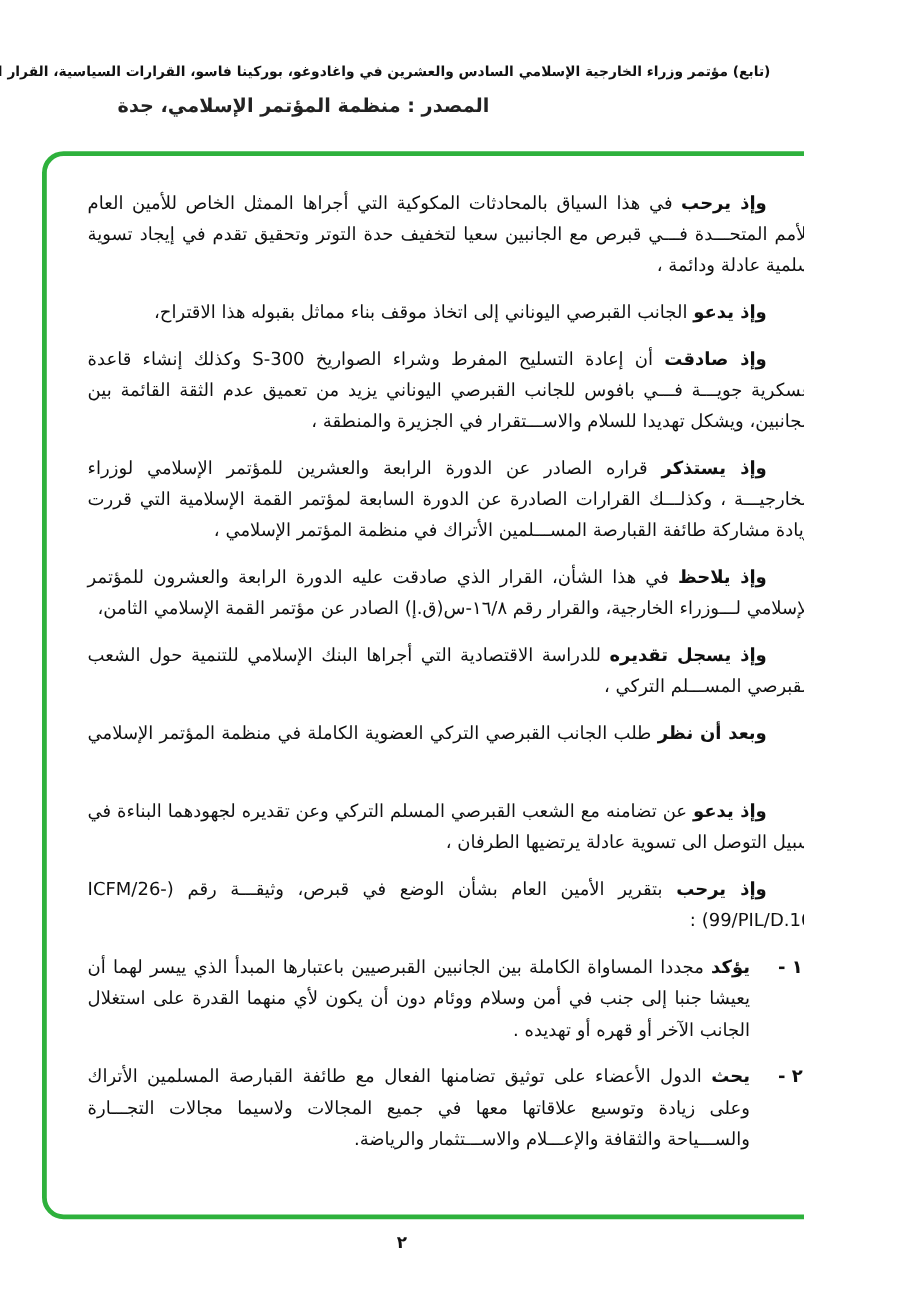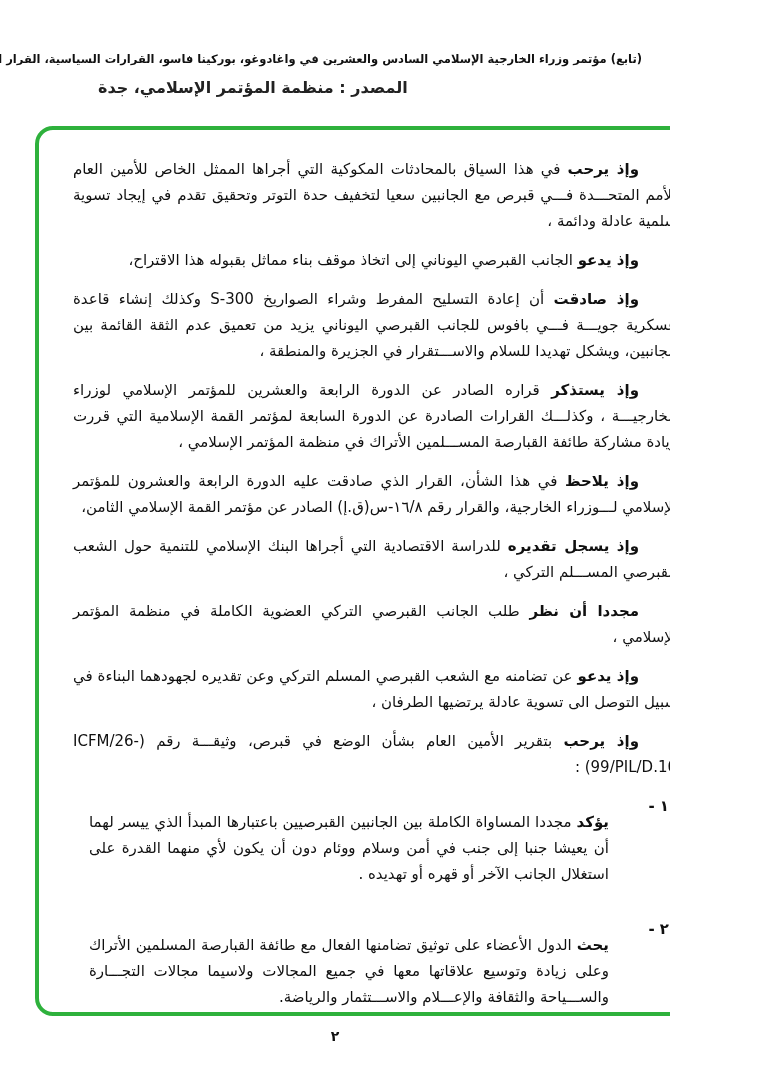--- a/index.html
+++ b/index.html
@@ -81,21 +81,21 @@
     display: flex;
     margin: 3px 0 13px 0;
     padding-right: 8px;
   }
   .item .num {
     flex: 0 0 44px;
     font-weight: bold;
   }
   .item-body {
     flex: 1;
-    margin: 16px;
+    margin: 0;
     text-align: justify;
   }
   .page-number {
     position: absolute;
     top: 1028px;
     left: 0;
     right: 0;
     text-align: center;
     font-size: 14px;
     font-weight: bold;
@@ -121,21 +121,21 @@
       <p class="para"><span class="lead">وإذ يدعو</span><span> الجانب القبرصي اليوناني إلى اتخاذ موقف بناء مماثل بقبوله هذا الاقتراح،</span></p>
 
       <p class="para"><span class="lead">وإذ صادقت</span><span> أن إعادة التسليح المفرط وشراء الصواريخ S-300 وكذلك إنشاء قاعدة عسكرية جويـــة فـــي بافوس للجانب القبرصي اليوناني يزيد من تعميق عدم الثقة القائمة بين الجانبين، ويشكل تهديدا للسلام والاســـتقرار في الجزيرة والمنطقة ،</span></p>
 
       <p class="para"><span class="lead">وإذ يستذكر</span><span> قراره الصادر عن الدورة الرابعة والعشرين للمؤتمر الإسلامي لوزراء الخارجيـــة ، وكذلـــك القرارات الصادرة عن الدورة السابعة لمؤتمر القمة الإسلامية التي قررت زيادة مشاركة طائفة القبارصة المســـلمين الأتراك في منظمة المؤتمر الإسلامي ،</span></p>
 
       <p class="para"><span class="lead">وإذ يلاحظ</span><span> في هذا الشأن، القرار الذي صادقت عليه الدورة الرابعة والعشرون للمؤتمر الإسلامي لـــوزراء الخارجية، والقرار رقم ١٦/٨-س(ق.إ) الصادر عن مؤتمر القمة الإسلامي الثامن،</span></p>
 
       <p class="para"><span class="lead">وإذ يسجل تقديره</span><span> للدراسة الاقتصادية التي أجراها البنك الإسلامي للتنمية حول الشعب القبرصي المســـلم التركي ،</span></p>
 
-      <p class="para"><span class="lead">مجددا أن نظر</span><span> طلب الجانب القبرصي التركي العضوية الكاملة في منظمة المؤتمر الإسلامي ،</span></p>
+      <p class="para"><span class="lead">وبعد أن نظر</span><span> طلب الجانب القبرصي التركي العضوية الكاملة في منظمة المؤتمر الإسلامي ،</span></p>
 
       <p class="para"><span class="lead">وإذ يدعو</span><span> عن تضامنه مع الشعب القبرصي المسلم التركي وعن تقديره لجهودهما البناءة في سبيل التوصل الى تسوية عادلة يرتضيها الطرفان ،</span></p>
 
       <p class="para"><span class="lead">وإذ يرحب</span><span> بتقرير الأمين العام بشأن الوضع في قبرص، وثيقـــة رقم (ICFM/26-99/PIL/D.10) :</span></p>
 
       <div class="item">
         <span class="num">١ -</span>
         <p class="item-body"><span class="lead">يؤكد</span><span> مجددا المساواة الكاملة بين الجانبين القبرصيين باعتبارها المبدأ الذي ييسر لهما أن يعيشا جنبا إلى جنب في أمن وسلام ووئام دون أن يكون لأي منهما القدرة على استغلال الجانب الآخر أو قهره أو تهديده .</span></p>
       </div>
 

